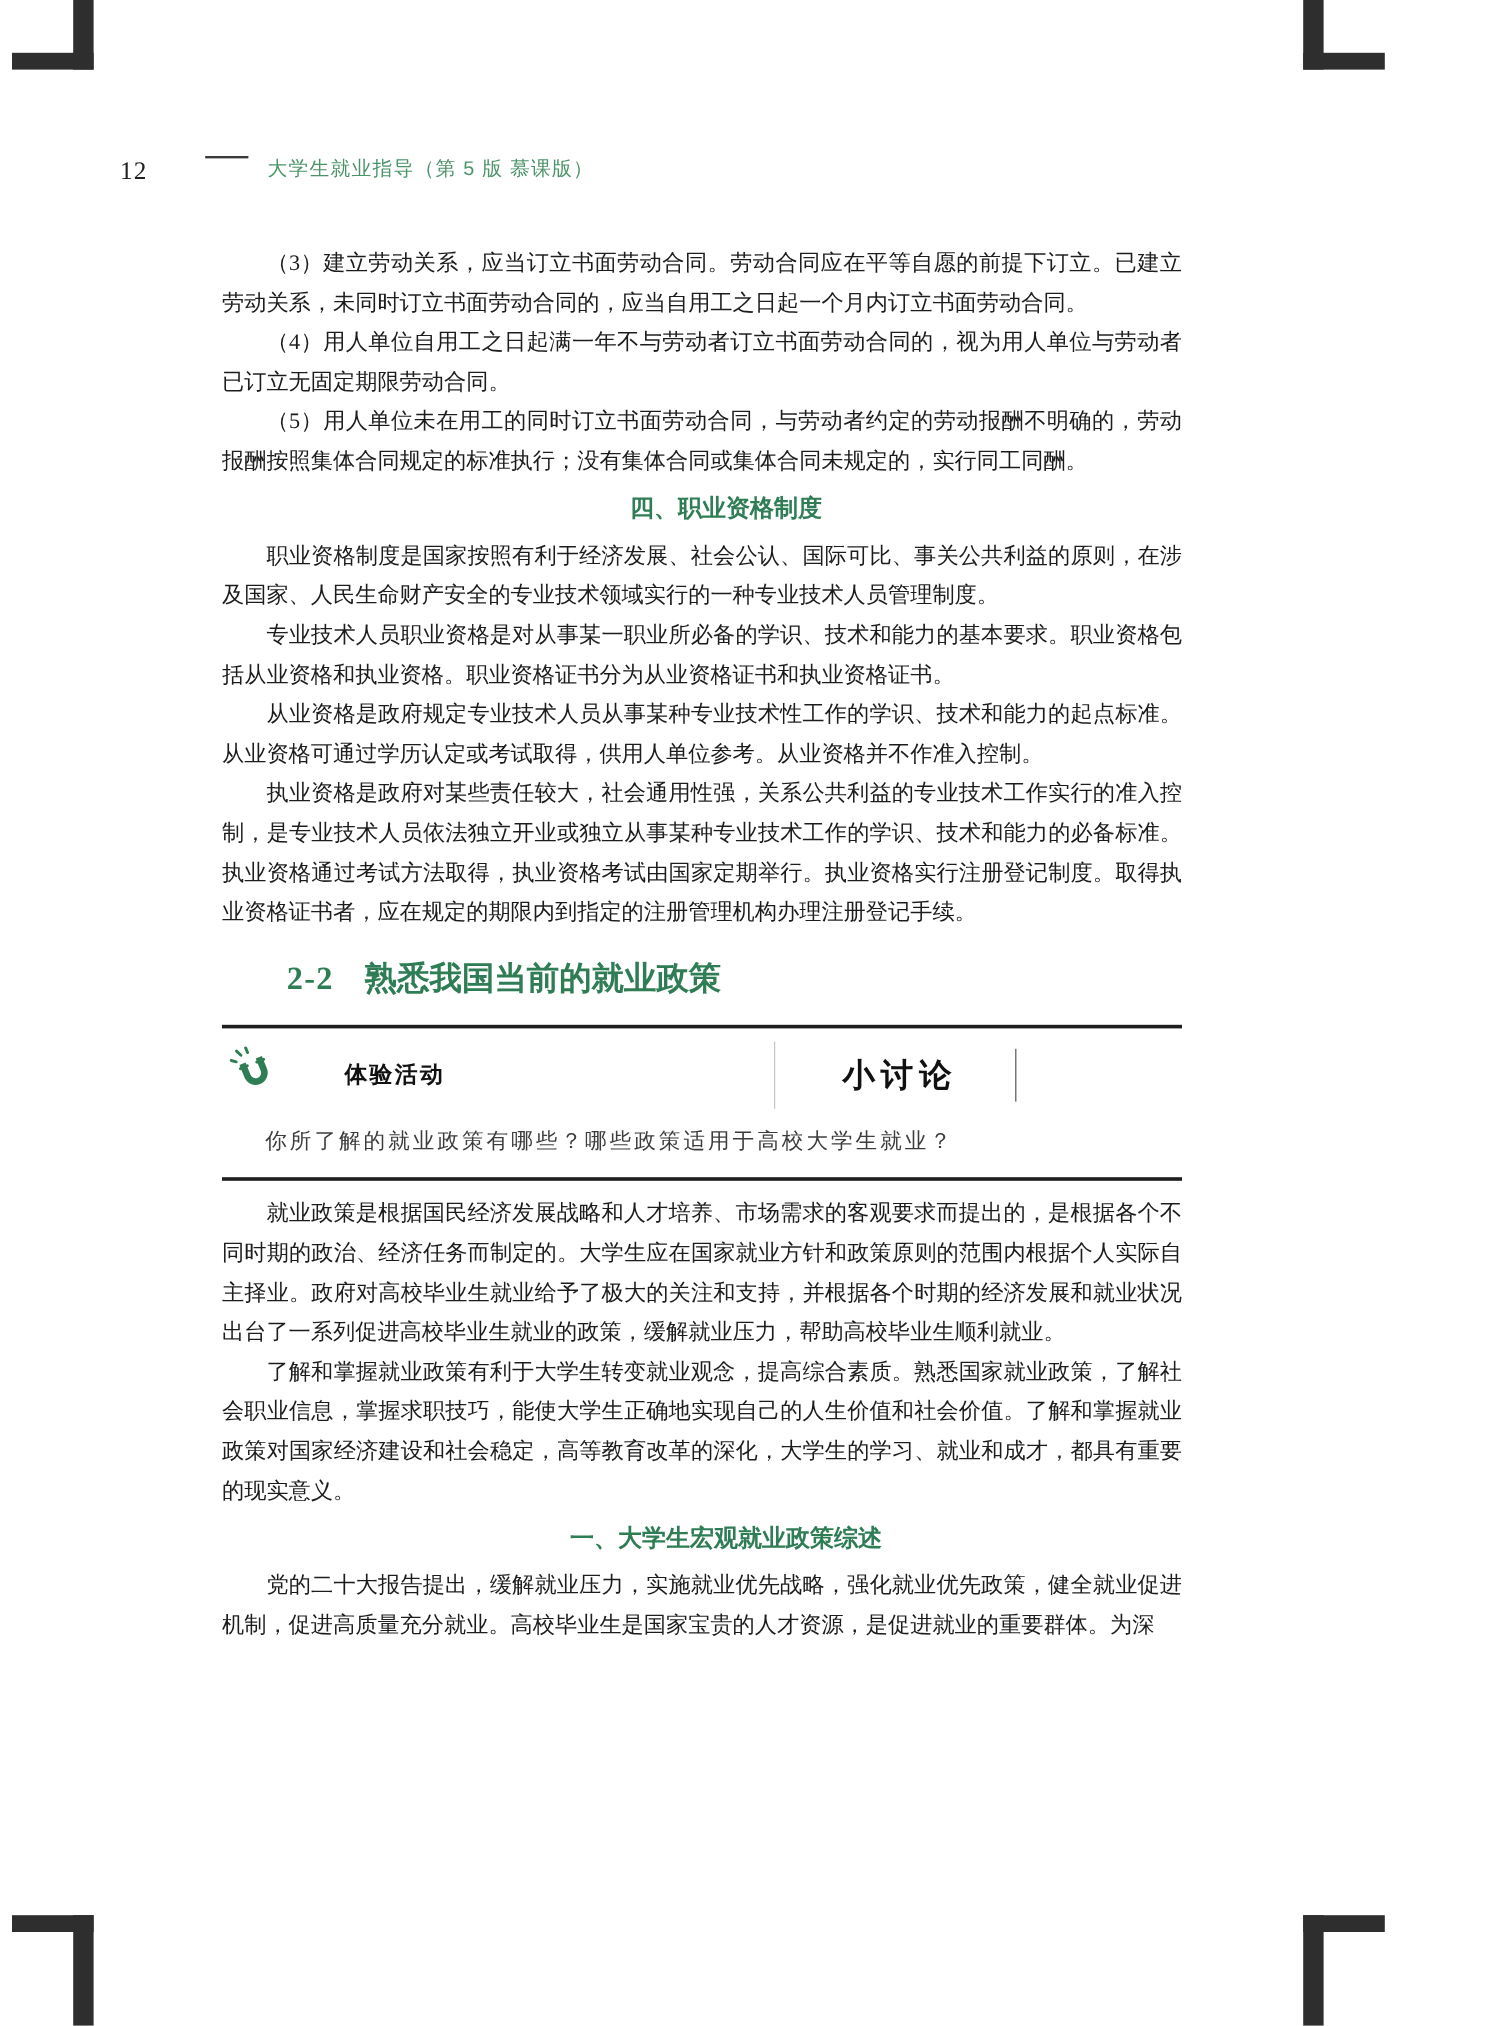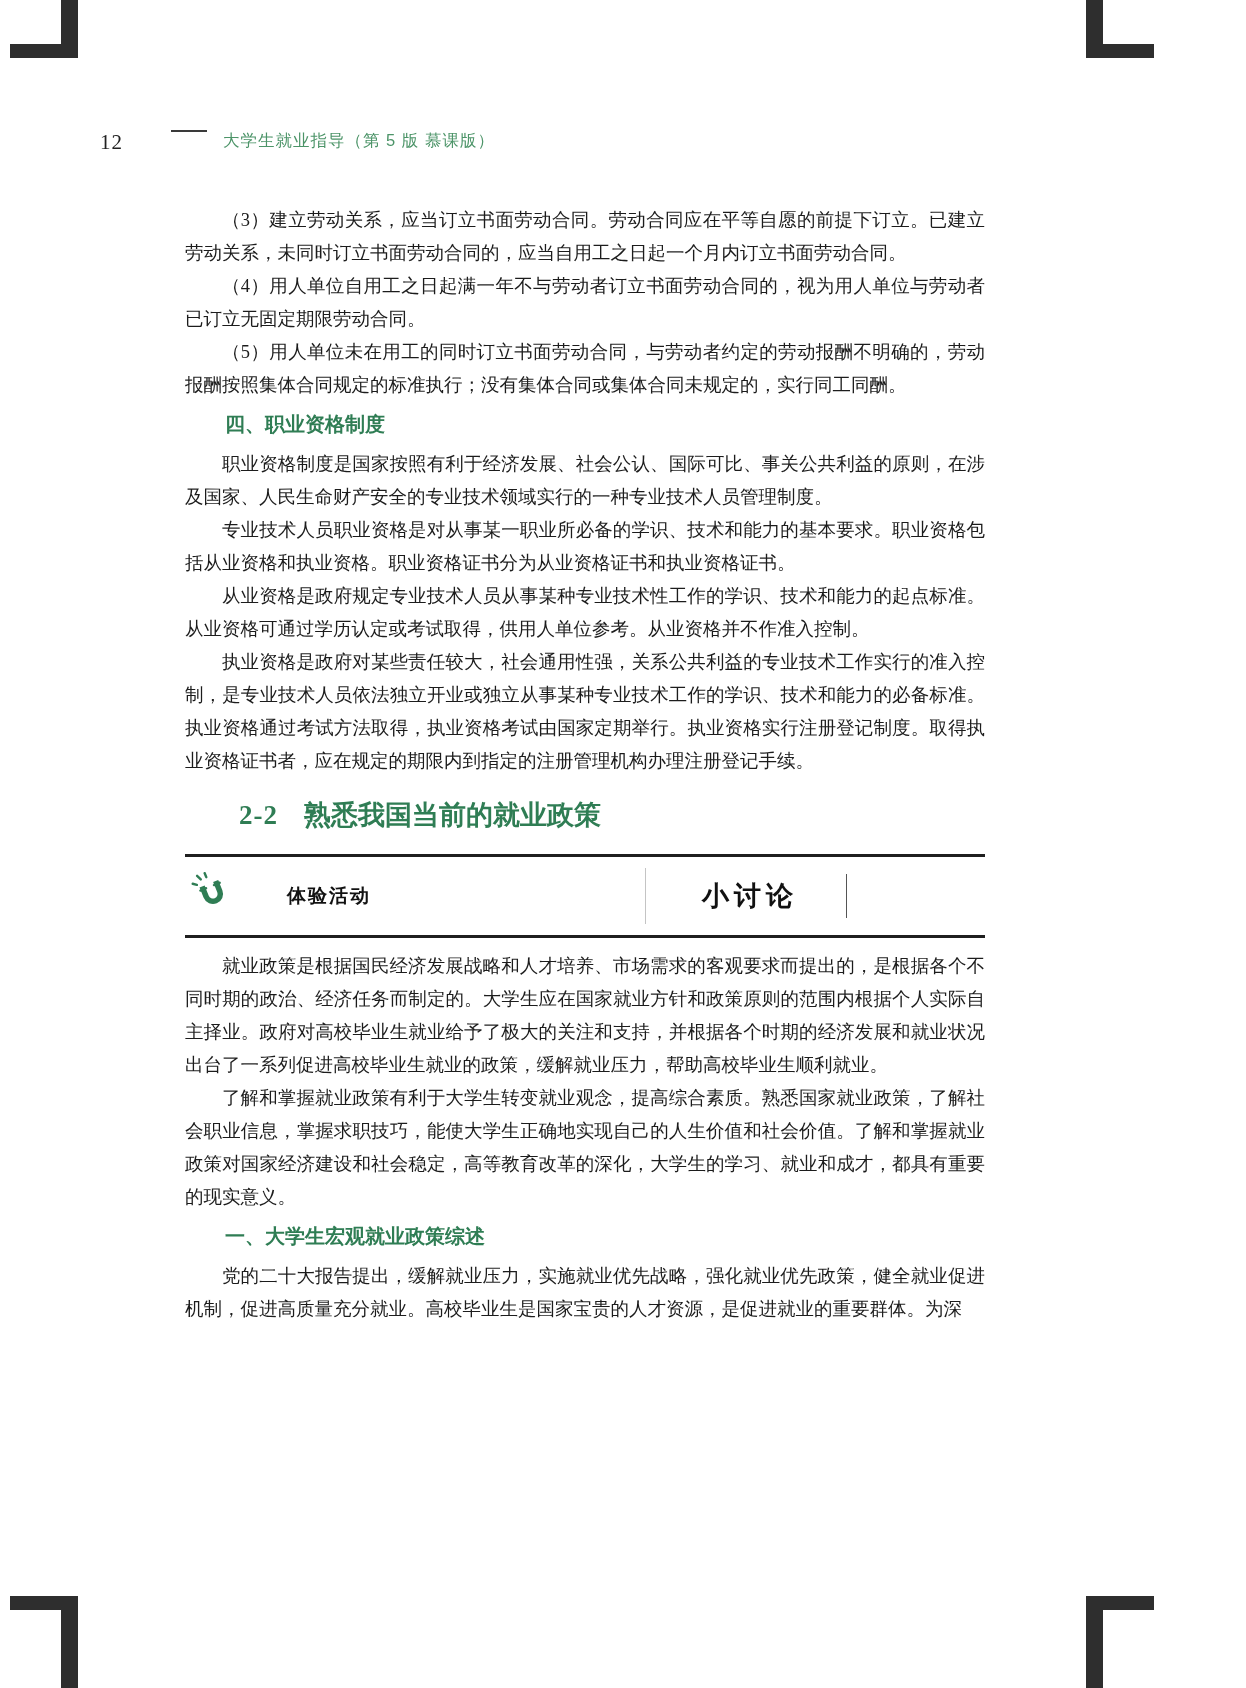--- a/index.html
+++ b/index.html
@@ -39,21 +39,21 @@
   .content { position: absolute; left: 185px; top: 204px; width: 800px; }
 
   p.body {
     margin: 0; font-size: 18.5px; line-height: 33px;
     text-align: justify; text-indent: 2em; color: #1c1c1c;
   }
 
   h3.green-head {
     margin: 8px 0 10px 0; padding-left: 2em;
     font-family: "Liberation Sans", "DejaVu Sans", sans-serif;
-    font-size: 20px; line-height: 28px; font-weight: bold; color: #2f7d54;
+    font-size: 20px; line-height: 28px; font-weight: bold; color: #2f7d54; text-align: center;
   }
 
   h2.sec-head {
     margin: 18px 0 20px 0; padding-left: 2em;
     font-size: 27px; line-height: 38px; font-weight: bold; color: #2f7d54;
     font-family: "Liberation Serif", "DejaVu Serif", serif;
   }
   h2.sec-head .num { margin-right: 26px; letter-spacing: 1px; }
 
   .rule { width: 800px; height: 3px; background: #1f1f1f; }
@@ -135,20 +135,21 @@
           <path d="M4.8 10.5 L1.4 9.6"></path>
         </g>
       </svg>
     </span>
     <span class="activity-label">体验活动</span>
     <span class="vdiv-light"></span>
     <span class="activity-tag">小讨论</span>
     <span class="vdiv-dark"></span>
   </div>
 
+  <p class="activity-question">你所了解的就业政策有哪些？哪些政策适用于高校大学生就业？</p>
 
   <div class="rule"></div>
 
   <div class="policy-block">
     <p class="body">就业政策是根据国民经济发展战略和人才培养、市场需求的客观要求而提出的，是根据各个不同时期的政治、经济任务而制定的。大学生应在国家就业方针和政策原则的范围内根据个人实际自主择业。政府对高校毕业生就业给予了极大的关注和支持，并根据各个时期的经济发展和就业状况出台了一系列促进高校毕业生就业的政策，缓解就业压力，帮助高校毕业生顺利就业。</p>
     <p class="body">了解和掌握就业政策有利于大学生转变就业观念，提高综合素质。熟悉国家就业政策，了解社会职业信息，掌握求职技巧，能使大学生正确地实现自己的人生价值和社会价值。了解和掌握就业政策对国家经济建设和社会稳定，高等教育改革的深化，大学生的学习、就业和成才，都具有重要的现实意义。</p>
   </div>
 
   <h3 class="green-head">一、大学生宏观就业政策综述</h3>
 

